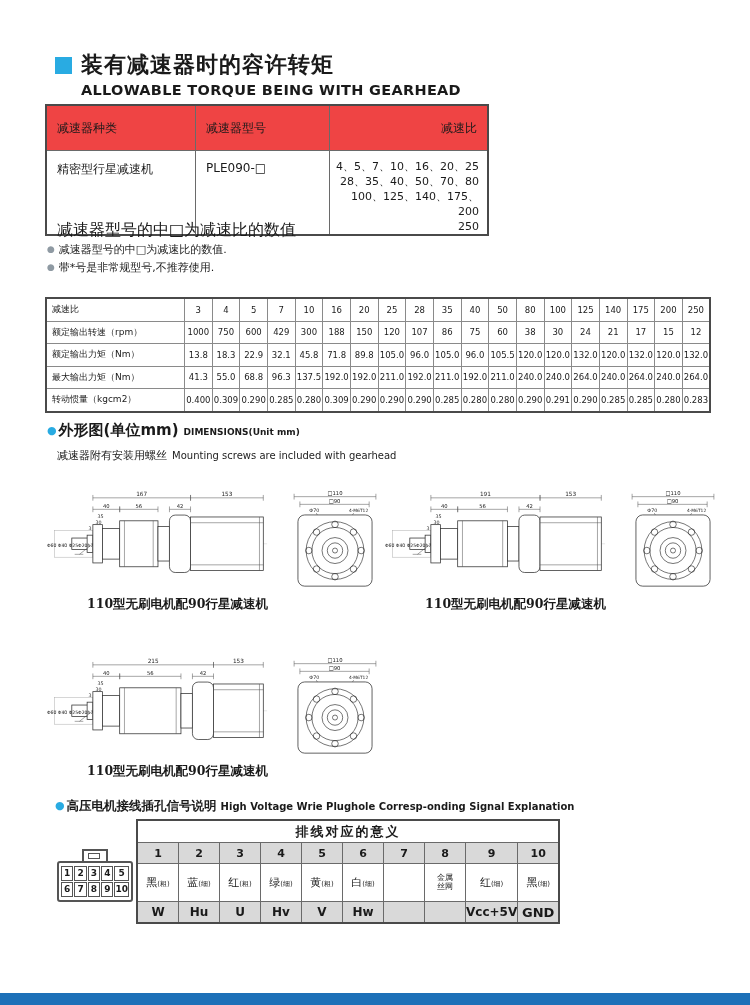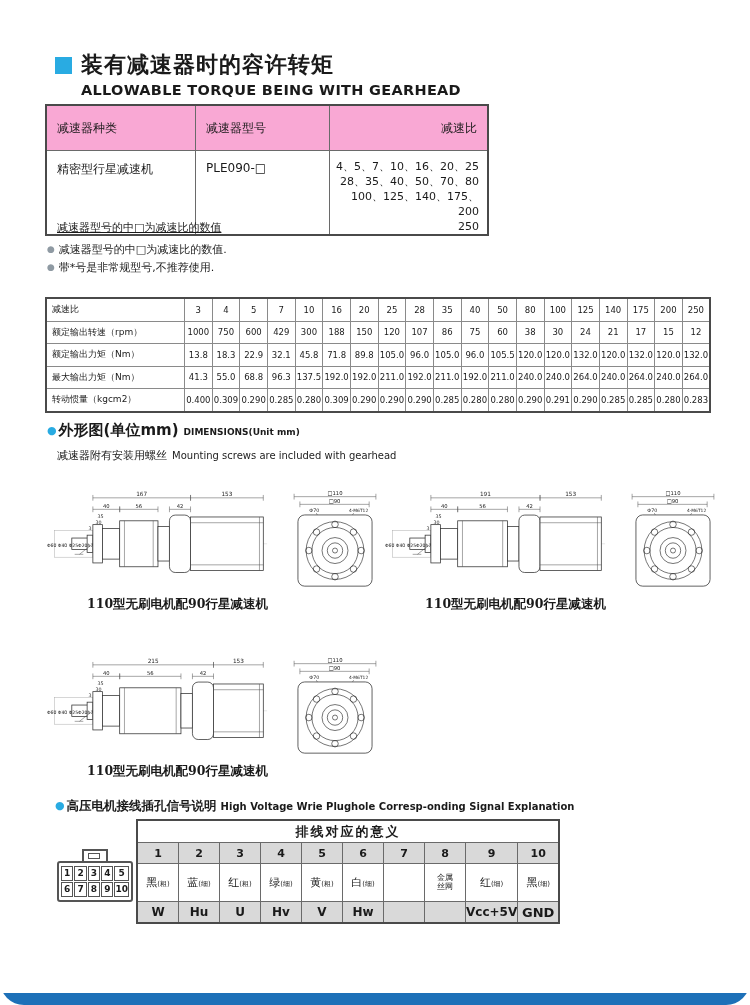--- a/index.html
+++ b/index.html
@@ -1,34 +1,34 @@
 <!DOCTYPE html>
 <html><head>
 <meta charset="utf-8">
 <style>
   html,body{margin:0;padding:0;background:#fff;}
   .page{position:relative;width:750px;height:1005px;background:#fff;overflow:hidden;
-        font-family:"DejaVu Sans","Liberation Sans",sans-serif;color:#1a1a1a;border-radius:24px;}
+        font-family:"DejaVu Sans","Liberation Sans",sans-serif;color:#1a1a1a;}
 
   
   .header{position:absolute;left:55px;top:50px;}
   .title-row{display:flex;align-items:center;gap:9px;}
   .blue-sq{width:17px;height:17px;background:#29abe2;flex:0 0 auto;}
   .title-cn{font-size:22px;font-weight:bold;letter-spacing:1px;}
   .title-en{margin:2px 0 0 26px;font-size:14.5px;font-weight:bold;letter-spacing:.3px;}
 
   
   .gb-table{position:absolute;left:45px;top:104px;border-collapse:collapse;border:2px solid #4a4a4a;}
   .gb-table th,.gb-table td{border:1px solid #6a6a6a;font-weight:normal;vertical-align:middle;}
-  .gb-table th{background:#f9a8d4;height:44px;font-size:12px;text-align:left;padding:0 10px;}
+  .gb-table th{background:#ef4444;height:44px;font-size:12px;text-align:left;padding:0 10px;}
   .gb-table th.r{text-align:right;}
   .gb-table td{height:66px;font-size:12px;text-align:left;padding:0 10px;vertical-align:top;padding-top:10px;}
   .gb-table td.ratios{font-size:11px;text-align:right;line-height:15px;white-space:pre-line;padding:8px 8px 0 4px;}
   .c1{width:128px;} .c2{width:113px;font-family:Liberation Mono, monospace;} .c3{width:137px;}
-  .gb-footnote{position:absolute;left:57px;top:220px;font-size:11px;text-decoration:underline;}
+  .gb-footnote{position:absolute;left:57px;top:220px;font-size:16px;}
 
   
   .notes{position:absolute;left:47px;top:241px;font-size:11px;line-height:16.5px;}
   .note-line{white-space:nowrap;}
   .nb{color:#8f9aa3;font-size:9px;margin-right:4px;vertical-align:1px;}
 
   
   .spec-table{position:absolute;left:45px;top:297px;width:666px;border-collapse:collapse;
               table-layout:fixed;border:2px solid #4a4a4a;}
   .spec-table td{border:1px solid #8a8a8a;font-size:8.5px;text-align:center;height:21.5px;padding:0;

